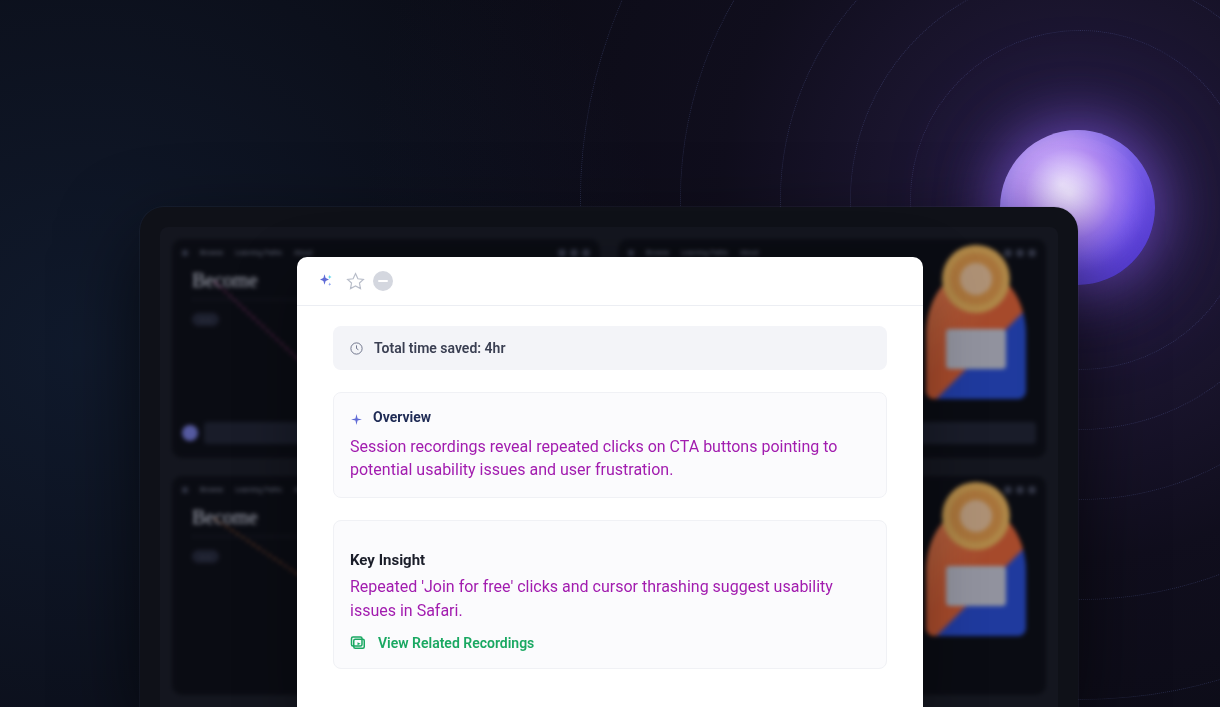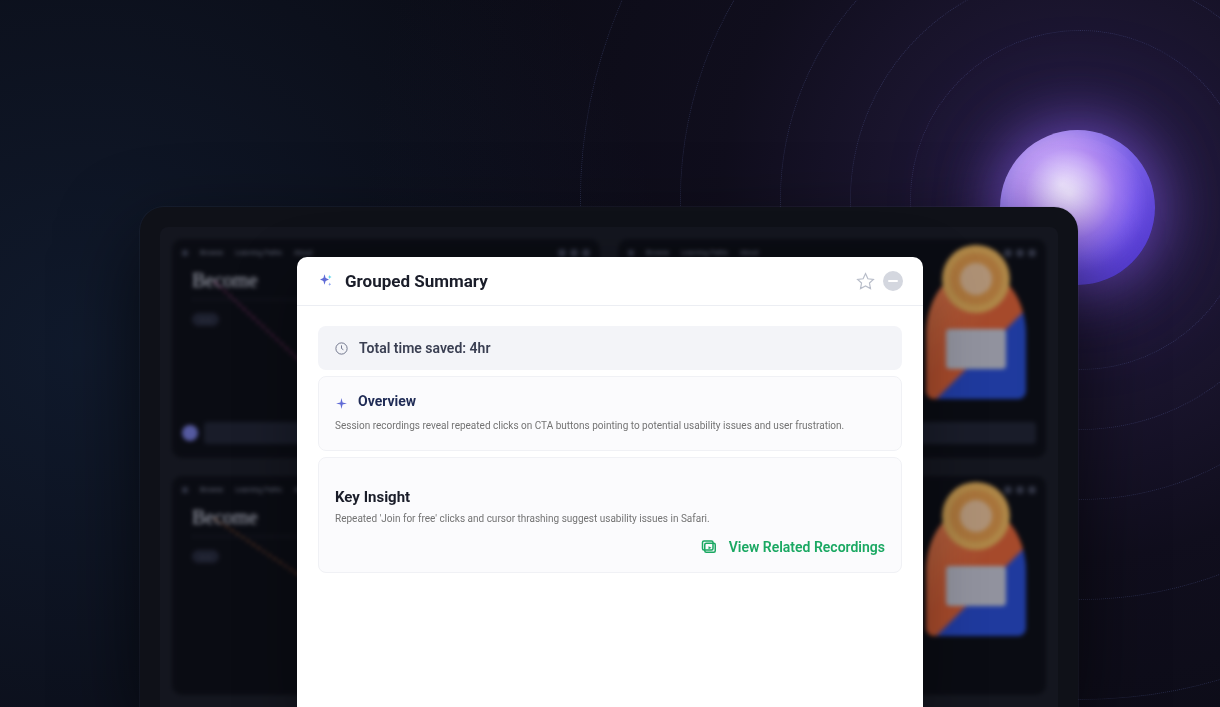--- a/index.html
+++ b/index.html
@@ -193,75 +193,74 @@
   justify-content: center;
   cursor: pointer;
 }
 .star-btn svg { width: 19px; height: 19px; stroke: #b8bdc9; fill: none; stroke-width: 1.5; }
 .minimize-btn {
   background: #d4d7df;
   border-radius: 50%;
 }
 .minimize-btn span { width: 10px; height: 2.5px; background: #fff; border-radius: 1px; }
 
-.modal-body { padding: 0 21px; }
+.modal-body { padding: 0 36px; }
 
 .time-saved-card {
   background: #f3f4f8;
   border-radius: 8px;
   padding: 14px 16px;
   margin-top: 20px;
   display: flex;
   align-items: center;
   gap: 10px;
 }
 .clock-icon { width: 15px; height: 15px; }
 .clock-icon svg { width: 100%; height: 100%; stroke: #6b7088; fill: none; stroke-width: 1.5; }
 .time-saved-text { font-size: 14px; font-weight: 600; color: #3a3f52; }
 
 .section-card {
   background: #fbfbfd;
   border: 1px solid #f0f1f5;
   border-radius: 8px;
   padding: 16px;
-  margin-top: 6px;
+  margin-top: 22px;
 }
 .section-card.bordered { background: #fbfbfd; }
 
 .section-header {
   display: flex;
   align-items: center;
   gap: 10px;
   margin-bottom: 10px;
 }
 .diamond-icon { width: 13px; height: 13px; }
 .diamond-icon svg { width: 100%; height: 100%; }
 .section-title { font-size: 14px; font-weight: 700; color: #1f2b55; }
 
 .section-text {
-  font-size: 10px;
+  font-size: 16px;
   line-height: 1.45;
-  color: #737373;
+  color: #a21caf;
 }
 
 .subhead {
   font-size: 15px;
   font-weight: 700;
   color: #1a1d29;
   margin-top: 14px;
   margin-bottom: 6px;
 }
 
 .view-recordings-link {
   display: flex;
   align-items: center;
   gap: 10px;
   margin-top: 12px;
   cursor: pointer;
-  justify-content: flex-end;
 }
 .recordings-icon { width: 18px; height: 18px; }
 .recordings-icon svg { width: 100%; height: 100%; }
 .view-recordings-text { font-size: 14px; font-weight: 600; color: #1aa862; }
 
 </style>
 </head>
 <body>
 
 <div class="bg-gradient"></div>
@@ -365,21 +364,20 @@
 <div class="modal">
 
   <div class="modal-header">
     <span class="sparkle-icon">
       <svg viewBox="0 0 24 24">
         <path d="M10 3 L11.5 8 L16 10 L11.5 12 L10 17 L8.5 12 L4 10 L8.5 8 Z" fill="#606bd6"></path>
         <path d="M17 4 L17.7 6 L19.5 6.7 L17.7 7.4 L17 9.4 L16.3 7.4 L14.5 6.7 L16.3 6 Z" fill="#4ad0e8"></path>
         <path d="M17 14 L17.6 15.6 L19 16.3 L17.6 17 L17 18.6 L16.4 17 L15 16.3 L16.4 15.6 Z" fill="#8aa0f0"></path>
       </svg>
     </span>
-    <div class="modal-title">Grouped Summary</div>
     <div class="header-actions">
       <div class="star-btn">
         <svg viewBox="0 0 24 24">
             <path d="M12 2 L15 8.5 L22 9.3 L17 14 L18.3 21 L12 17.7 L5.7 21 L7 14 L2 9.3 L9 8.5 Z"></path>
           </svg>
       </div>
       <div class="minimize-btn">
           <span></span>
         </div>
     </div>

